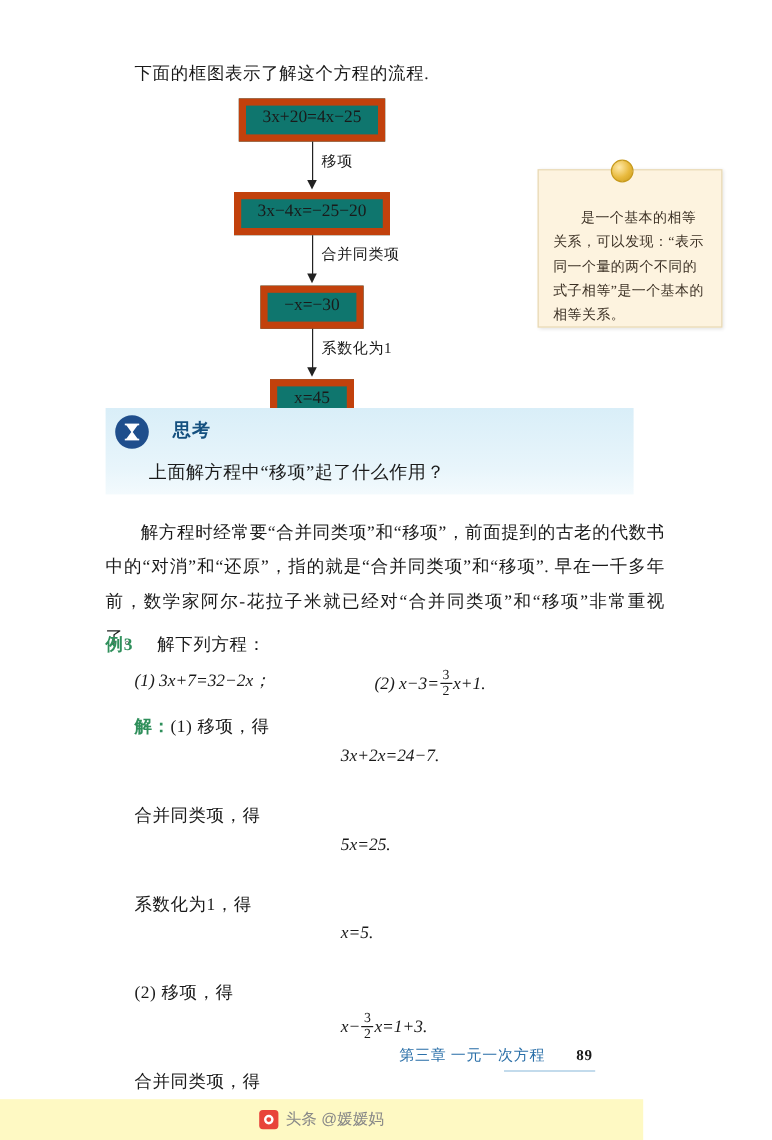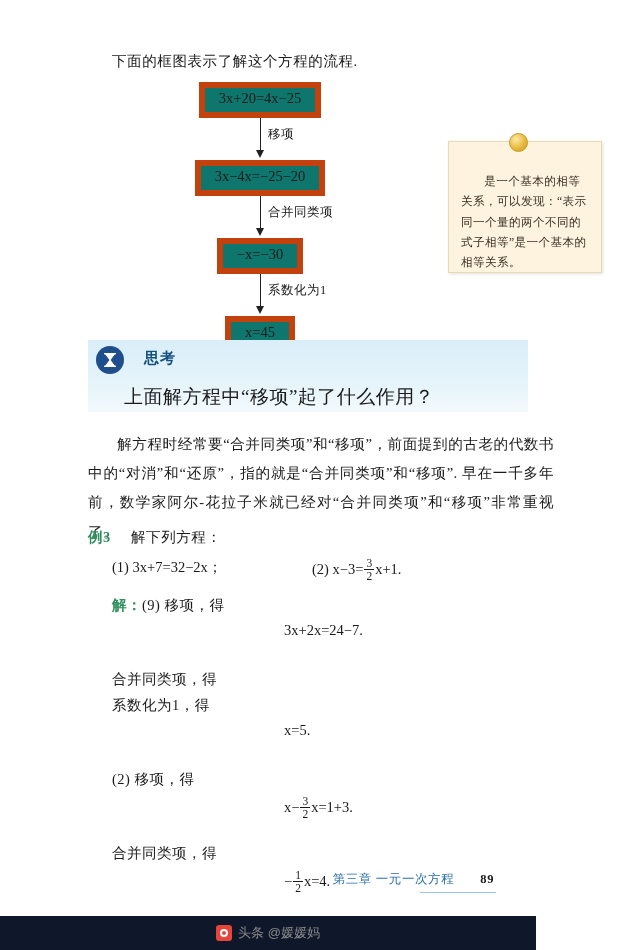--- a/index.html
+++ b/index.html
@@ -154,21 +154,21 @@
     top: 9px;
     font-size: 15px;
     font-weight: bold;
     color: #14507f;
     letter-spacing: 1px;
   }
   .think-q {
     position: absolute;
     left: 36px;
     top: 44px;
-    font-size: 19px;
+    font-size: 15px;
     color: #1a1a1a;
     letter-spacing: 0.5px;
   }
 
   
   .para {
     position: absolute;
     left: 88px;
     top: 430px;
     width: 466px;
@@ -264,21 +264,21 @@
     background: #9cc4e0;
   }
 
   
   .watermark {
     position: absolute;
     left: 0;
     right: 0;
     bottom: 0;
     height: 34px;
-    background: #0f172a;
+    background: #fef9c3;
     display: flex;
     align-items: center;
     justify-content: center;
     gap: 6px;
     color: #888;
     font-size: 13px;
     font-family: "Liberation Sans", sans-serif;
   }
   .wm-logo {
     width: 16px;
@@ -291,21 +291,21 @@
     content: "";
     position: absolute;
     left: 4px;
     top: 4px;
     width: 8px;
     height: 8px;
     border: 2px solid #fff;
     border-radius: 50%;
     box-sizing: border-box;
   }
-  .italic { }
+  .italic { font-style: italic; }
 </style>
 </head>
 <body>
 
 <div class="page">
 
   <div class="intro-line">下面的框图表示了解这个方程的流程.</div>
 
   <div class="flow">
     <div class="flow-box">3x+20=4x−25</div>
@@ -362,25 +362,26 @@
   <div class="ex-items">
     <div class="ex-item-1 italic">(1)  3x+7=32−2x；</div>
     <div class="ex-item-2">
       <span class="italic">(2)  x−3=</span><span class="frac"><span class="num">3</span><span class="den">2</span></span><span class="italic">x+1.</span>
     </div>
   </div>
 
   <div class="steps">
 
     <div class="step-line">
-      <span class="sol-label">解：</span><span>(9) 移项，得</span>
+      <span class="sol-label">解：</span><span>(1) 移项，得</span>
     </div>
     <div class="eq-line italic">3x+2x=24−7.</div>
 
     <div class="step-line">合并同类项，得</div>
+    <div class="eq-line italic">5x=25.</div>
 
     <div class="step-line">系数化为1，得</div>
     <div class="eq-line italic">x=5.</div>
 
     <div class="step-line">(2) 移项，得</div>
     <div class="eq-line">
       <span class="italic">x−</span><span class="frac"><span class="num">3</span><span class="den">2</span></span><span class="italic">x=1+3.</span>
     </div>
 
     <div class="step-line">合并同类项，得</div>

